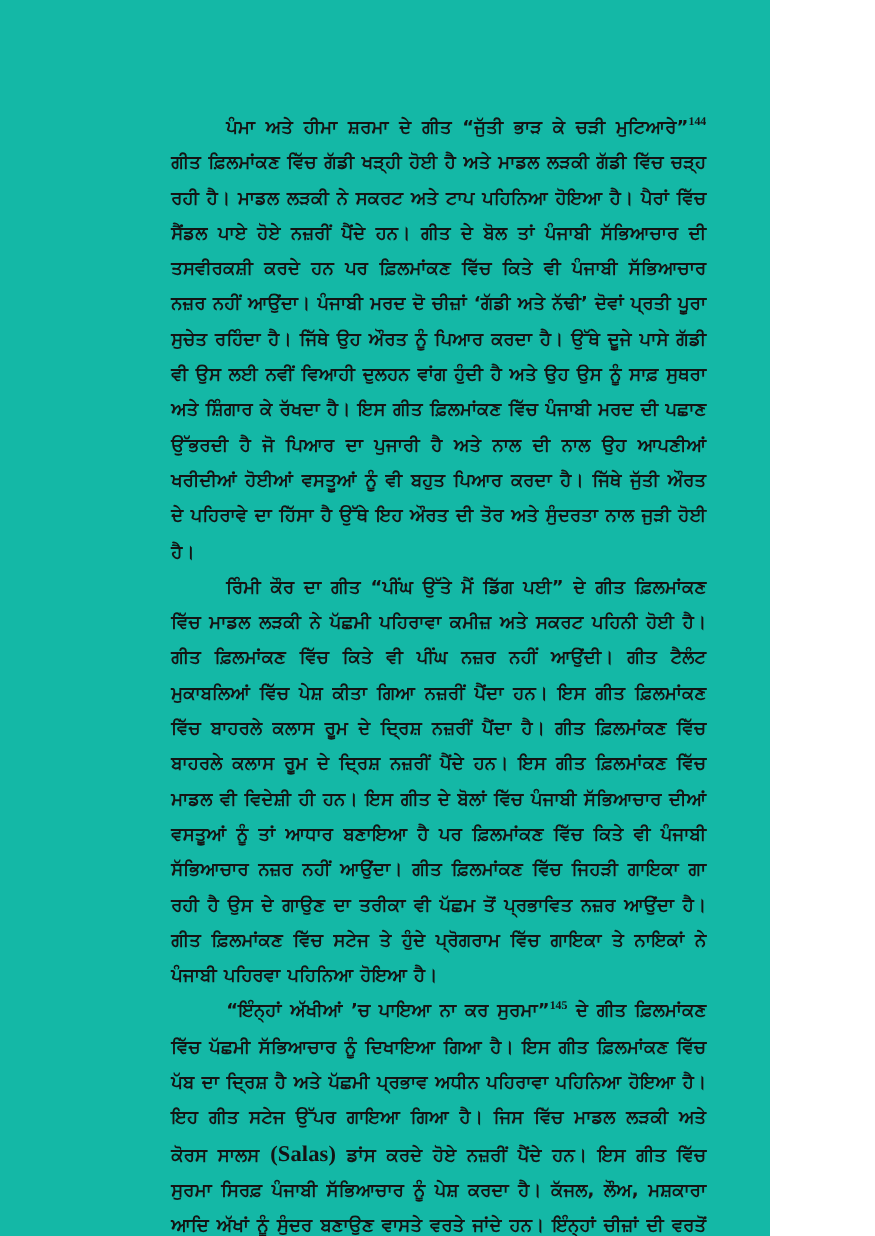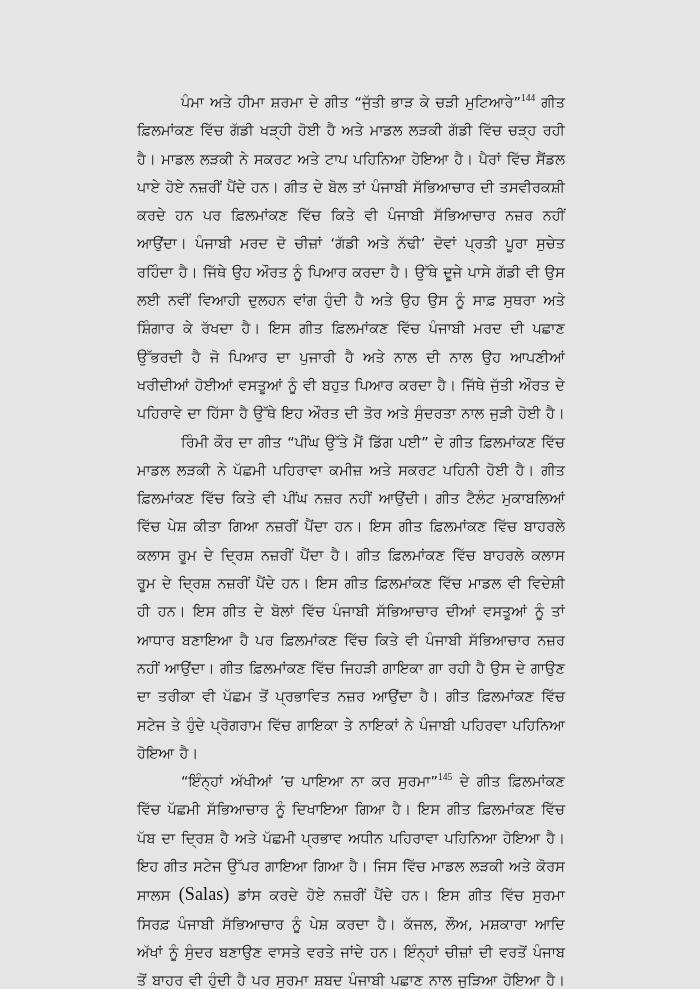--- a/index.html
+++ b/index.html
@@ -12,24 +12,25 @@
     height: 989px;
     position: relative;
     font-family: "DejaVu Sans", "Liberation Sans", sans-serif;
     color: #000000;
     -webkit-font-smoothing: antialiased;
   }
   .page {
     position: absolute;
     left: 0;
     top: 0;
-    width: 700px;
+    width: 616px;
     height: 989px;
-    background: #e5e5e5;
+    background: #14b8a6;
     overflow: hidden;
+    font-weight: bold;
   }
   .text-block {
     position: absolute;
     left: 137px;
     top: 88px;
     width: 428px;
   }
   p.para {
     margin: 0 0 0 0;
     padding: 0;

